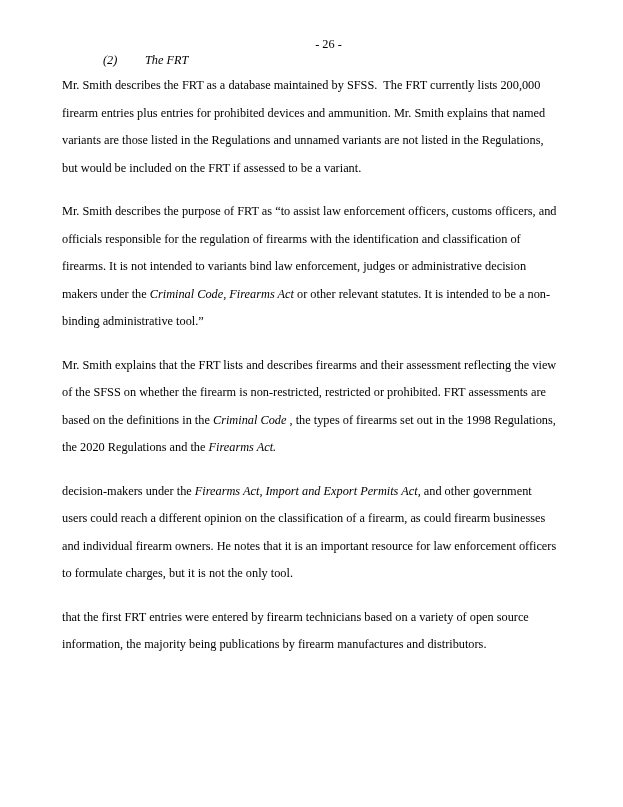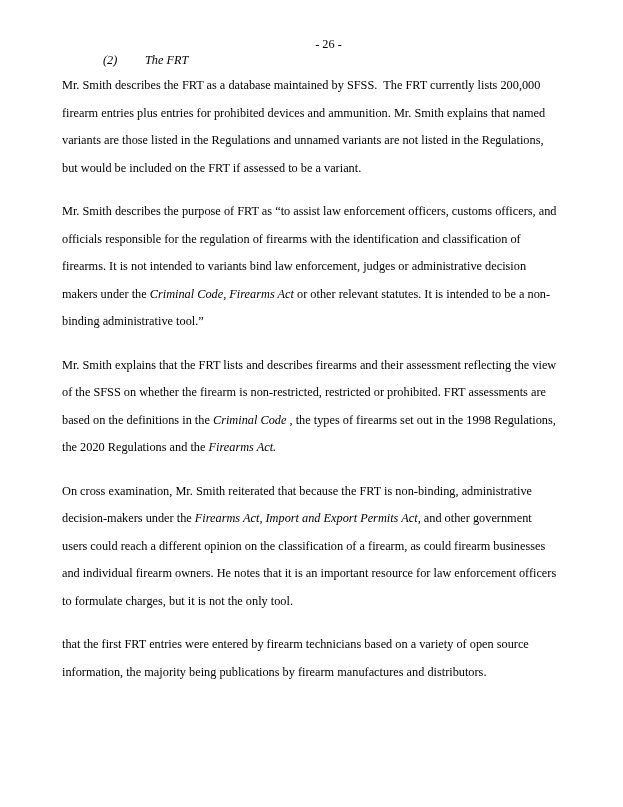--- a/index.html
+++ b/index.html
@@ -70,21 +70,20 @@
           <div class="tline"><span>makers under the </span><em>Criminal Code, Firearms Act</em><span> or other relevant statutes. It is intended to be a non-</span></div>
           <div class="tline"><span>binding administrative tool.”</span></div>
         </div>
         <div class="para">
           <div class="tline"><span>Mr. Smith explains that the FRT lists and describes firearms and their assessment reflecting the view</span></div>
           <div class="tline"><span>of the SFSS on whether the firearm is non-restricted, restricted or prohibited. FRT assessments are</span></div>
           <div class="tline"><span>based on the definitions in the </span><em>Criminal Code</em><span> , the types of firearms set out in the 1998 Regulations,</span></div>
           <div class="tline"><span>the 2020 Regulations and the </span><em>Firearms Act.</em></div>
         </div>
         <div class="para">
-          <div class="tline"><span>On cross examination, Mr. Smith reiterated that because the FRT is non-binding, administrative</span></div>
           <div class="tline"><span>decision-makers under the </span><em>Firearms Act, Import and Export Permits Act</em><span>, and other government</span></div>
           <div class="tline"><span>users could reach a different opinion on the classification of a firearm, as could firearm businesses</span></div>
           <div class="tline"><span>and individual firearm owners. He notes that it is an important resource for law enforcement officers</span></div>
           <div class="tline"><span>to formulate charges, but it is not the only tool.</span></div>
         </div>
         <div class="para">
           <div class="tline"><span>that the first FRT entries were entered by firearm technicians based on a variety of open source</span></div>
           <div class="tline"><span>information, the majority being publications by firearm manufactures and distributors.</span></div>
         </div>
       </div>

